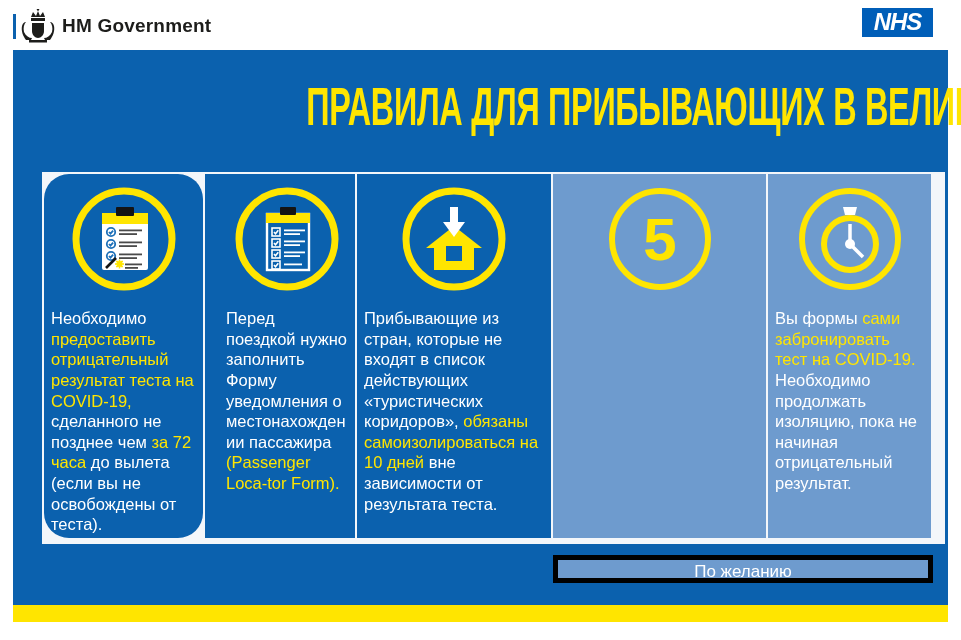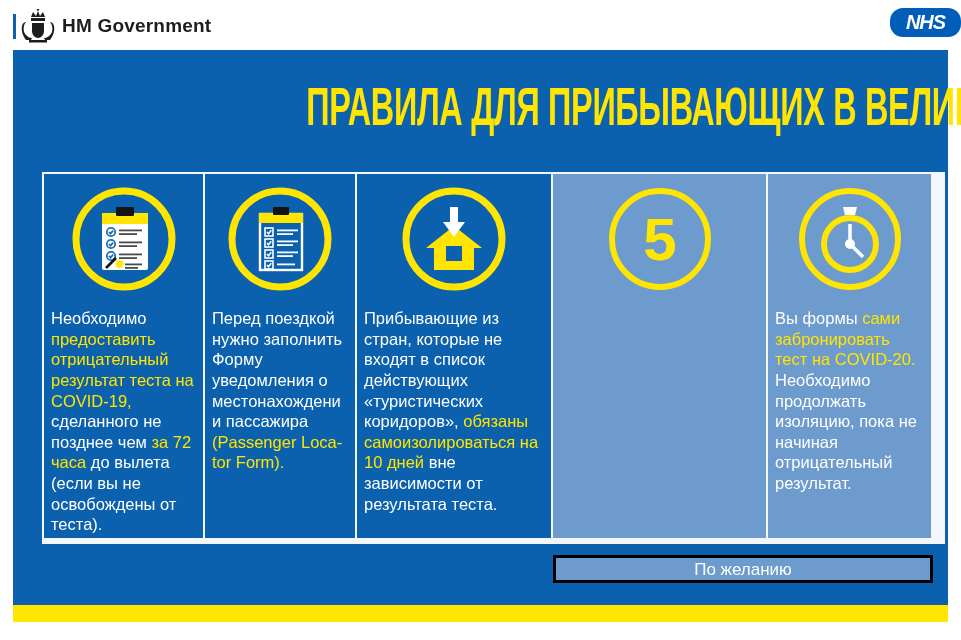--- a/index.html
+++ b/index.html
@@ -11,43 +11,43 @@
   *{margin:0;padding:0;box-sizing:border-box;}
   html,body{background:#fff;}
   .page{position:relative;width:961px;height:640px;background:#fff;overflow:hidden;
         font-family:"Liberation Sans", sans-serif;}
   
   .header{position:absolute;top:0;left:0;width:961px;height:50px;background:#fff;}
   .hmgov{position:absolute;left:13px;top:9px;display:flex;align-items:center;}
   .hmgov-bar{width:3px;height:25px;background:var(--background-blue);margin-right:5px;}
   .hmgov-crest{width:34px;height:34px;display:block;}
   .hmgov-label{margin-left:7px;font-size:19px;font-weight:bold;color:#1d1d1b;letter-spacing:0.2px;}
-  .nhs{position:absolute;right:0;top:8px;width:71px;height:29px;background:var(--nhs-blue);
-       color:#fff;font-style:italic;font-weight:bold;font-size:20px;line-height:28px;
-       text-align:center;letter-spacing:-1px;border-radius:13px;}
+  .nhs{position:absolute;right:28px;top:8px;width:71px;height:29px;background:var(--nhs-blue);
+       color:#fff;font-style:italic;font-weight:bold;font-size:24px;line-height:28px;
+       text-align:center;letter-spacing:-1px;}
   
   .main{position:absolute;left:13px;top:50px;width:935px;height:555px;background:var(--background-blue);}
   .title-wrap{position:absolute;top:25px;left:0;width:935px;text-align:center;}
   .title{display:inline-block;white-space:nowrap;color:var(--accent-yellow);
          font-weight:bold;font-size:54px;letter-spacing:-0.5px;
          transform:scaleX(0.60);transform-origin:center;}
   
   .columns{position:absolute;left:29px;top:122px;width:903px;height:372px;
            background:#f3f6fa;padding:2px;display:flex;gap:2px;}
   .col{background:var(--background-blue);height:364px;padding:0 7px;}
   .col.light{background:var(--panel-light-blue);}
-  .c1{width:159px;} .c2{width:150px;} .c3{width:194px;} .c4{width:213px;} .c5{width:163px;}
+  .c1{width:159px;border-radius:25px;} .c2{width:150px;padding-left:21px;} .c3{width:194px;} .c4{width:213px;} .c5{width:163px;}
   .icon-box{height:110px;margin-top:10px;display:flex;align-items:center;justify-content:center;}
   .icon-box svg{display:block;}
   .col-text{margin-top:14px;font-size:16.5px;line-height:1.25;color:#fff;overflow-wrap:break-word;}
   .sy{color:var(--accent-yellow);}
   .sw{color:#fff;}
   
   .optional-bar{position:absolute;left:540px;top:505px;width:380px;height:28px;
-                background:var(--panel-light-blue);border:3px solid #000000;
+                background:var(--panel-light-blue);border:5px solid #000000;
                 color:#fff;text-align:center;font-size:17px;line-height:24px;}
   
   .yellow-strip{position:absolute;left:13px;top:605px;width:935px;height:17px;background:var(--accent-yellow);}
 </style>
 </head>
 <body>
 
 <div class="page">
 
   <div class="header">
@@ -171,21 +171,21 @@
         <div class="icon-box">
           <svg width="106" height="106" viewBox="0 0 106 106">
             <circle cx="53" cy="53" r="48" fill="none" stroke="#ffe500" stroke-width="6"></circle>
             <circle cx="53" cy="58" r="26" fill="none" stroke="#ffe500" stroke-width="6"></circle>
             <path d="M46,21 h14 l-2,8 h-10 Z" fill="#ffffff"></path>
             <line x1="53" y1="58" x2="53" y2="38" stroke="#ffffff" stroke-width="3.5"></line>
             <line x1="53" y1="58" x2="66" y2="71" stroke="#ffffff" stroke-width="3.5"></line>
             <circle cx="53" cy="58" r="5" fill="#ffffff"></circle>
           </svg>
         </div>
-        <p class="col-text"><span class="sw">Вы формы </span><span class="sy">сами забронировать тест на COVID-20.</span><span class="sw"> Необходимо продолжать изоляцию, пока не начиная отрицательный результат.</span></p>
+        <p class="col-text"><span class="sw">Вы формы </span><span class="sy">сами забронировать тест на COVID-19.</span><span class="sw"> Необходимо продолжать изоляцию, пока не начиная отрицательный результат.</span></p>
       </div>
 
     </div>
 
     <div class="optional-bar">По желанию</div>
 
   </div>
 
   <div class="yellow-strip"></div>
 

